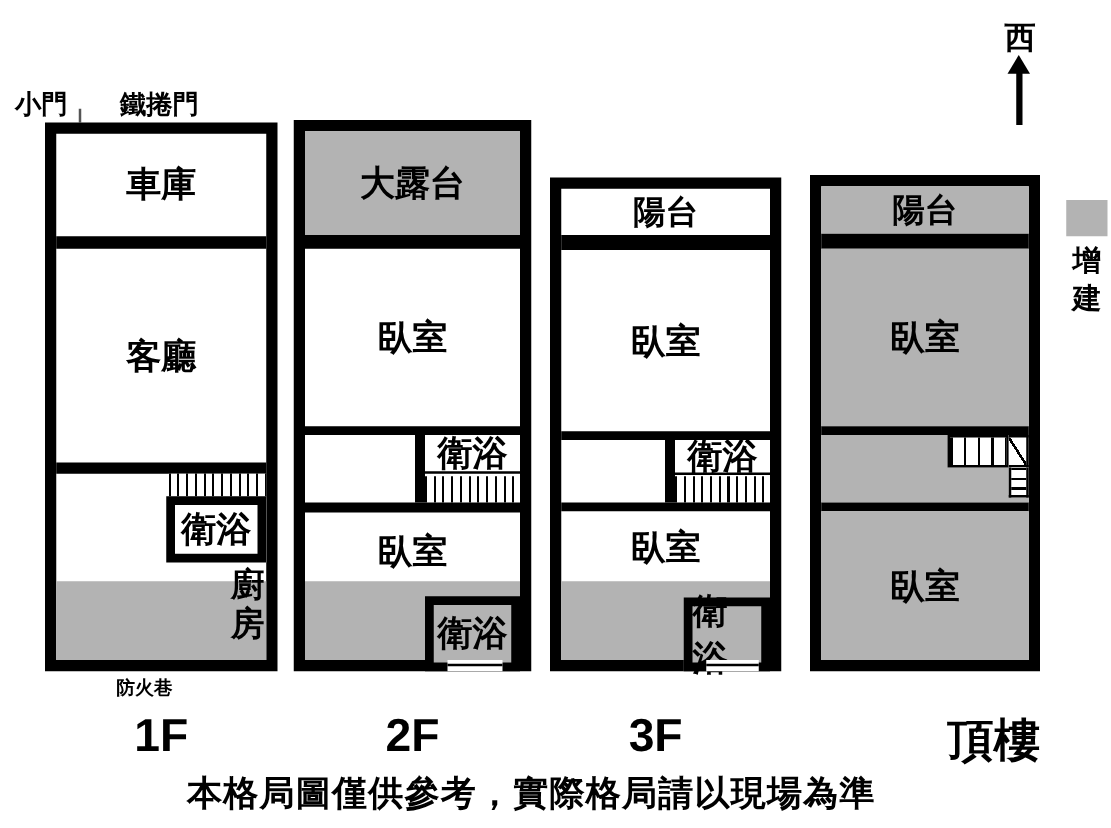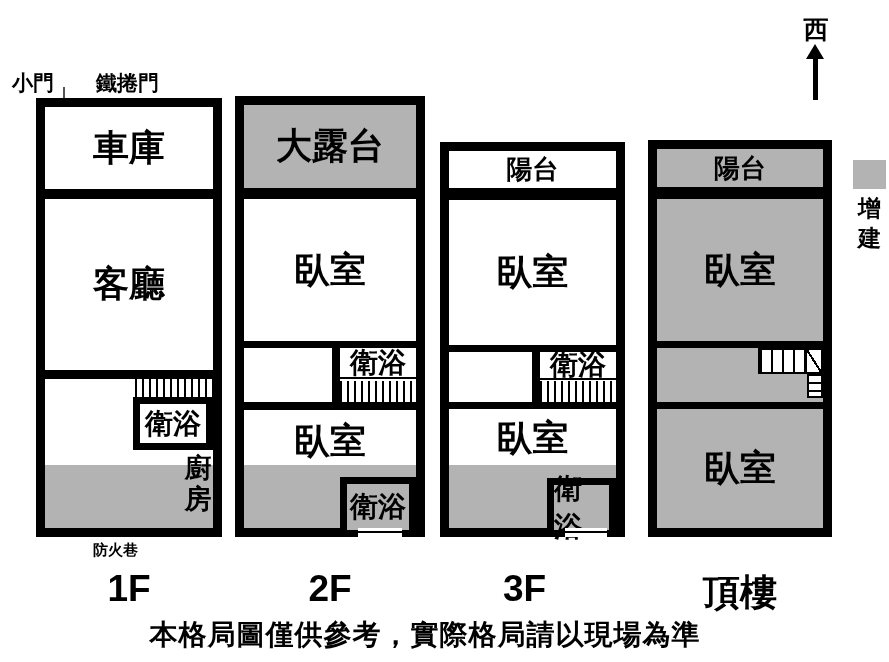--- a/index.html
+++ b/index.html
@@ -11,21 +11,21 @@
   .floor{position:absolute;border:9px solid #000;box-sizing:border-box;background:#fff;}
   .room{position:absolute;display:flex;align-items:center;justify-content:center;font-weight:700;}
   .wall-h{position:absolute;background:#000;}
   .wall-v{position:absolute;background:#000;}
   .gray{background:var(--gray,#b3b3b3);}
   .hatch-v{position:absolute;background:
     repeating-linear-gradient(to right,#000 0px,#000 1.6px,#fff 1.6px,#fff 7px);}
   .bathbox{position:absolute;border:7px solid #000;box-sizing:border-box;
     display:flex;align-items:center;justify-content:center;font-weight:700;}
   .lbl{position:absolute;font-weight:700;white-space:nowrap;}
-  .big{font-size:36px;}
+  .big{font-size:28px;}
   .mid{font-size:26px;}
   .sm{font-size:28px;}
   .floor-name{position:absolute;text-align:center;font-weight:700;font-size:37px;}
   .stair-tread-v{position:absolute;background:#fff;border:2px solid #000;box-sizing:border-box;
     background-image:repeating-linear-gradient(to right,#000 0 2px,transparent 2px 11px);}
   .stair-corner{position:absolute;background:#fff;border:2px solid #000;border-left:none;box-sizing:border-box;
     background-image:linear-gradient(to top right,transparent calc(50% - 1px),#000 calc(50% - 1px),#000 calc(50% + 1px),transparent calc(50% + 1px));}
   .stair-tread-h{position:absolute;background:#fff;border:2px solid #000;border-top:none;box-sizing:border-box;
     background-image:repeating-linear-gradient(to bottom,#000 0 2px,transparent 2px 8px);}
   .doorgap{position:absolute;background:#fff;}
@@ -112,17 +112,17 @@
     <div class="stair-corner" style="left:150px;top:199px;width:16px;height:26px;"></div>
     <div class="stair-tread-h" style="left:150px;top:225px;width:16px;height:24px;"></div>
     <div class="wall-h" style="left:0;top:253px;width:166px;height:7px;"></div>
     <div class="room big gray" style="left:0;top:260px;width:166px;height:119px;">臥室</div>
   </div>
 
   <div class="lbl" style="left:93px;top:541px;font-size:15px;">防火巷</div>
   <div class="floor-name" style="left:36px;top:568px;width:186px;">1F</div>
   <div class="floor-name" style="left:235px;top:568px;width:190px;">2F</div>
   <div class="floor-name" style="left:432px;top:568px;width:185px;">3F</div>
-  <div class="floor-name" style="left:648px;top:568px;width:184px;">頂樓</div>
+  <div class="floor-name" style="left:648px;top:568px;width:184px;text-align:right;">頂樓</div>
 
   <div class="disclaimer" style="left:0;top:616px;width:850px;">本格局圖僅供參考，實際格局請以現場為準</div>
 
 </div>
 
 </body></html>

